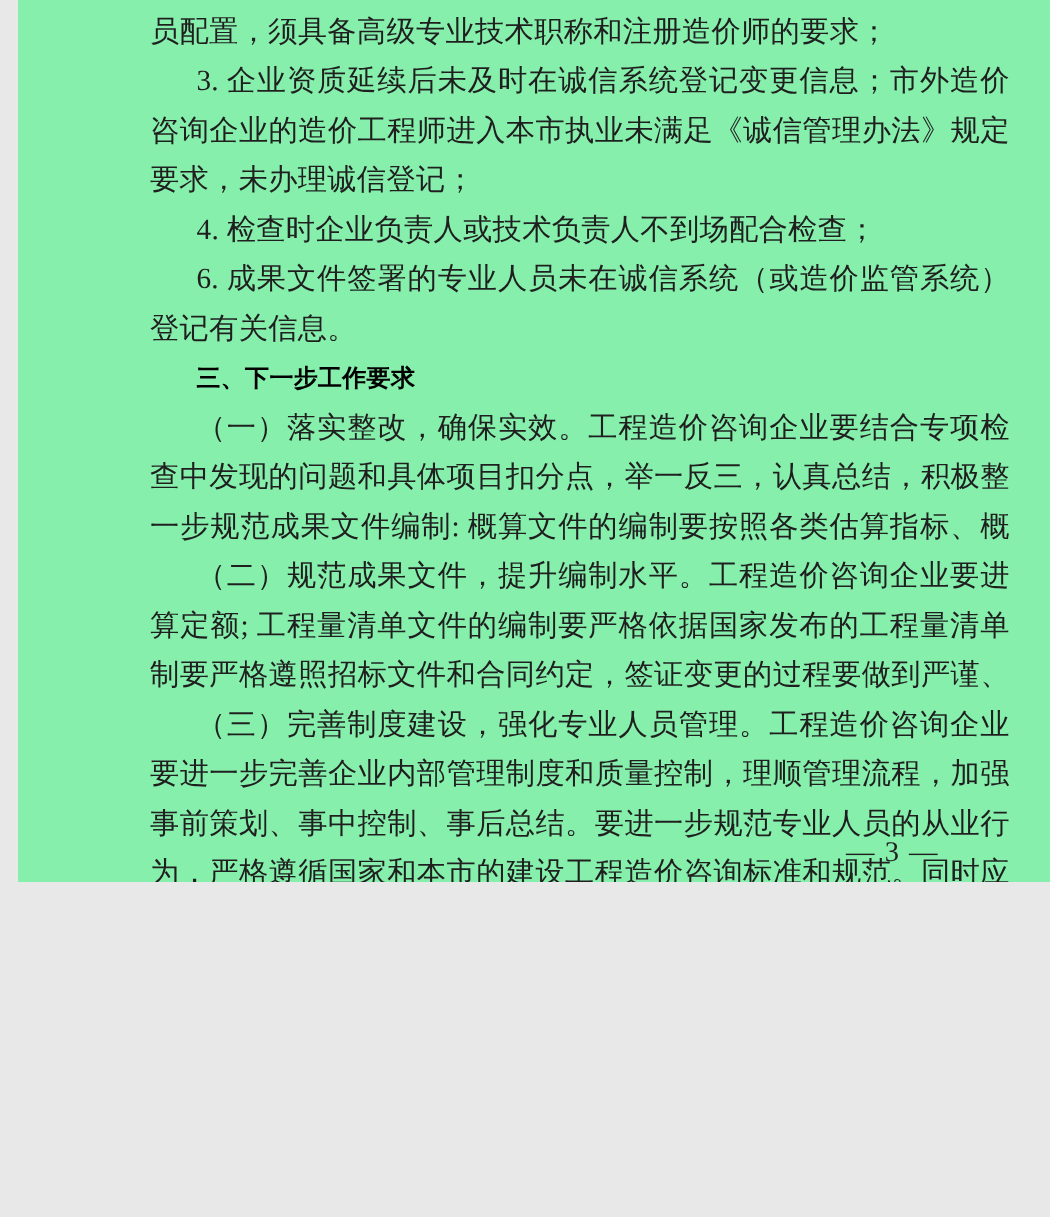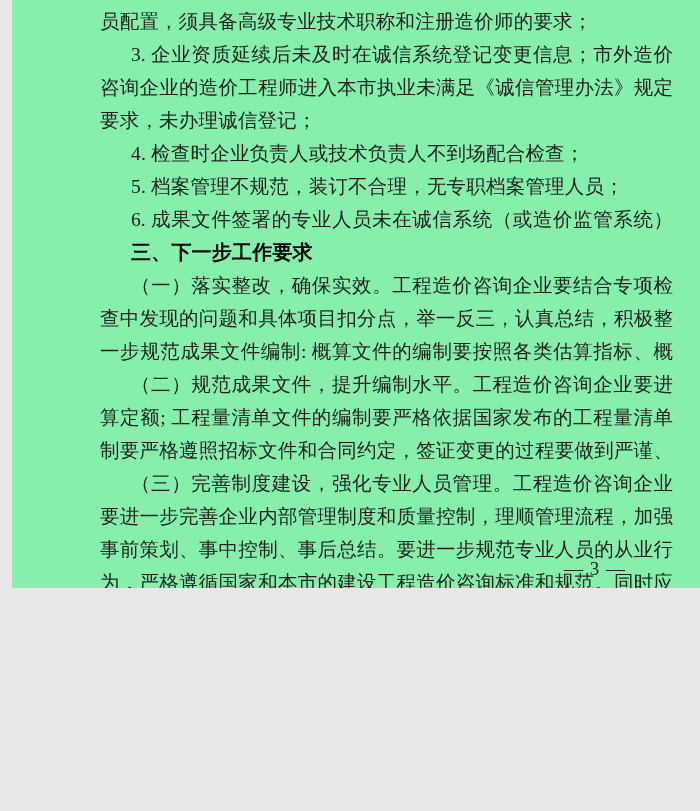--- a/index.html
+++ b/index.html
@@ -35,21 +35,21 @@
     padding-left: 31px;
   }
   .line.fill {
     text-align: justify;
     text-align-last: justify;
     letter-spacing: 0;
   }
   .line.bold {
     font-family: "Liberation Sans", sans-serif;
     font-weight: bold;
-    font-size: 20px;
+    font-size: 16px;
     color: #000000;
   }
   .footer {
     position: absolute;
     right: 86px;
     bottom: 8px;
     font-size: 19px;
     line-height: 22px;
     color: #1f1f1f;
     letter-spacing: 1px;
@@ -59,22 +59,22 @@
 </head>
 <body>
 
 <div class="page">
   <div class="text-block" id="lines-container">
       <div class="line">员配置，须具备高级专业技术职称和注册造价师的要求；</div>
       <div class="line indent fill">3. 企业资质延续后未及时在诚信系统登记变更信息；市外造价</div>
       <div class="line fill">咨询企业的造价工程师进入本市执业未满足《诚信管理办法》规定</div>
       <div class="line">要求，未办理诚信登记；</div>
       <div class="line indent">4. 检查时企业负责人或技术负责人不到场配合检查；</div>
-      <div class="line indent">5. 档案管理不规范，装订不合理，无专职档案管理人员；</div>
       <div class="line indent fill">6. 成果文件签署的专业人员未在诚信系统（或造价监管系统）</div>
+      <div class="line">登记有关信息。</div>
       <div class="line indent bold">三、下一步工作要求</div>
       <div class="line indent fill">（一）落实整改，确保实效。工程造价咨询企业要结合专项检</div>
       <div class="line fill">查中发现的问题和具体项目扣分点，举一反三，认真总结，积极整</div>
       <div class="line fill">一步规范成果文件编制: 概算文件的编制要按照各类估算指标、概</div>
       <div class="line indent fill">（二）规范成果文件，提升编制水平。工程造价咨询企业要进</div>
       <div class="line fill">算定额; 工程量清单文件的编制要严格依据国家发布的工程量清单</div>
       <div class="line fill">制要严格遵照招标文件和合同约定，签证变更的过程要做到严谨、</div>
       <div class="line indent fill">（三）完善制度建设，强化专业人员管理。工程造价咨询企业</div>
       <div class="line fill">要进一步完善企业内部管理制度和质量控制，理顺管理流程，加强</div>
       <div class="line fill">事前策划、事中控制、事后总结。要进一步规范专业人员的从业行</div>

